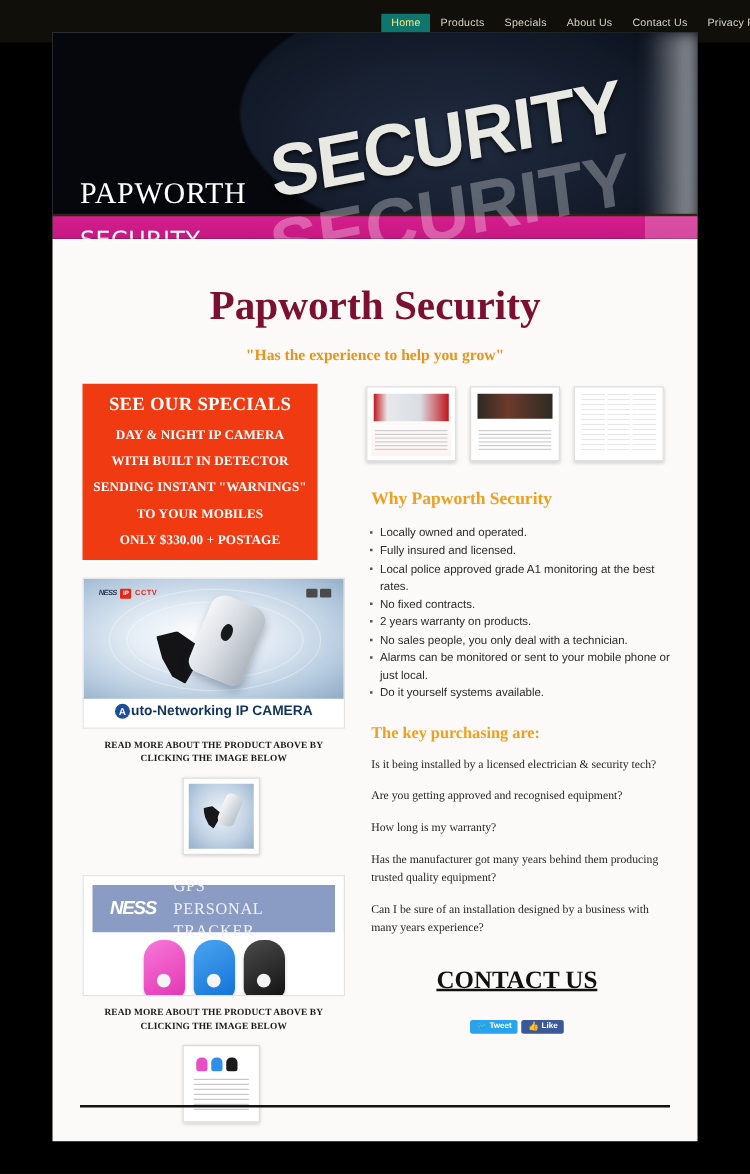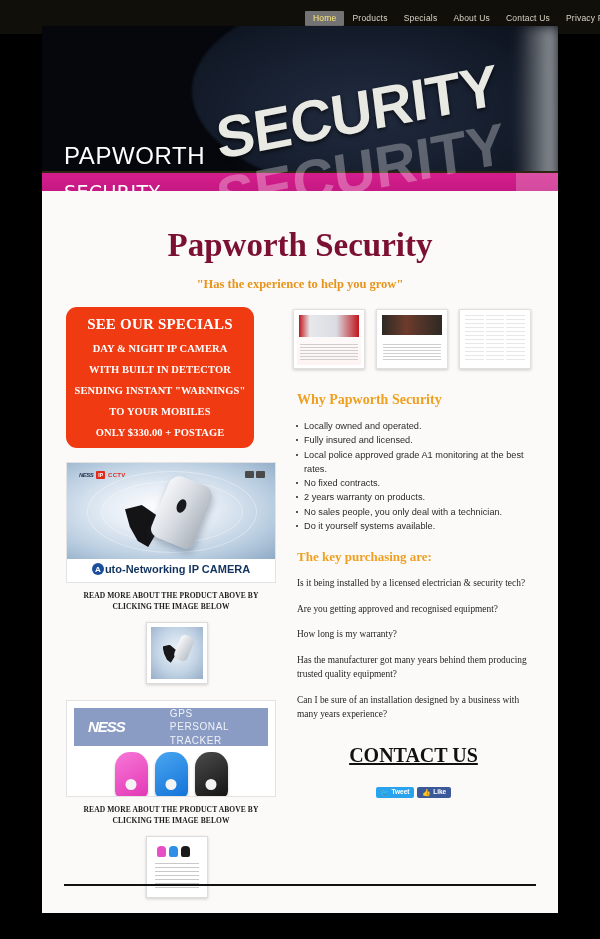--- a/index.html
+++ b/index.html
@@ -31,21 +31,21 @@
   .nav-item {
     font-size: 8.5px;
     color: #d8d4c6;
     padding: 3px 8px;
     letter-spacing: .2px;
     white-space: nowrap;
     cursor: pointer;
     line-height: 1;
   }
   .nav-item.active {
-    background: #737373;
+    background: #0f766e;
     color: #ffe97a;
     border-radius: 1px;
   }
   
   .shell {
     position: absolute;
     left: 42px; top: 26px;
     width: 516px; height: 887px;
     background: #fbfaf8;
     box-shadow: 0 0 1px rgba(0,0,0,.5);
@@ -91,21 +91,21 @@
     opacity: .85;
   }
   .hero-bottom-strip {
     position: absolute; left: 0; bottom: 0;
     width: 516px; height: 20px;
     background: linear-gradient(180deg, #2b2413 0%, #463a1c 50%, #221c0e 100%);
   }
   .brand-top {
     position: absolute;
     left: 22px; top: 116px;
-    font-family: Liberation Sans, sans-serif;
+    font-family: Liberation Serif, serif;
     font-size: 24px;
     font-weight: normal;
     color: #ffffff;
     letter-spacing: .6px;
     z-index: 4;
   }
   .brand-band {
     position: absolute;
     left: 0; top: 147px;
     width: 516px; height: 36px;
@@ -164,21 +164,20 @@
   .specials {
     width: 188px;
     margin-left: 0px;
     background: #f03a12;
     color: #ffffff;
     text-align: center;
     padding: 9px 5px 10px 5px;
     font-family: "Liberation Serif", serif;
     font-weight: bold;
     cursor: pointer;
-    border-radius: 11px;
   }
   .specials .sp-head { font-size: 15px; letter-spacing: .2px; }
   .specials .sp-line { font-size: 10.5px; margin-top: 10px; letter-spacing: .1px; }
   
   .prod-panel {
     width: 210px;
     margin-top: 14px;
     background: #ffffff;
     border: 1px solid #e3e3e3;
     position: relative;
@@ -300,22 +299,22 @@
     height: 38px;
     background: #8a9cc4;
     display: flex; align-items: center; padding-left: 14px; gap: 14px;
   }
   .gps-head .ness {
     font-family: "Liberation Sans", sans-serif;
     font-style: italic; font-weight: bold;
     font-size: 15px; color: #ffffff; letter-spacing: -1px;
   }
   .gps-head .gtxt {
-    font-family: Liberation Sans, sans-serif;
-    font-size: 10px; color: #f0f2f7; line-height: 1.35; letter-spacing: .6px; margin-left: 31px;
+    font-family: Liberation Serif, serif;
+    font-size: 13px; color: #f0f2f7; line-height: 1.35; letter-spacing: .6px;
   }
   .gps-shapes {
     height: 50px;
     display: flex; align-items: flex-start; justify-content: center;
     gap: 7px; padding-top: 6px; background: #ffffff;
   }
   .tag {
     width: 33px; height: 46px;
     border-radius: 15px 15px 7px 7px;
     position: relative;
@@ -598,20 +597,21 @@
 
           <div class="sec-head">Why Papworth Security</div>
 
           <ul class="bullets">
             <li>Locally owned and operated.</li>
             <li>Fully insured and licensed.</li>
             <li>Local police approved grade A1 monitoring at the best rates.</li>
             <li>No fixed contracts.</li>
             <li>2 years warranty on products.</li>
             <li>No sales people, you only deal with a technician.</li>
+            <li>Alarms can be monitored or sent to your mobile phone or just local.</li>
             <li>Do it yourself systems available.</li>
           </ul>
 
 
           <div class="q-head">The key purchasing are:</div>
           <div class="q">Is it being installed by a licensed electrician &amp; security tech?</div>
           <div class="q">Are you getting approved and recognised equipment?</div>
           <div class="q">How long is my warranty?</div>
           <div class="q">Has the manufacturer got many years behind them producing trusted quality equipment?</div>
           <div class="q">Can I be sure of an installation designed by a business with many years experience?</div>

